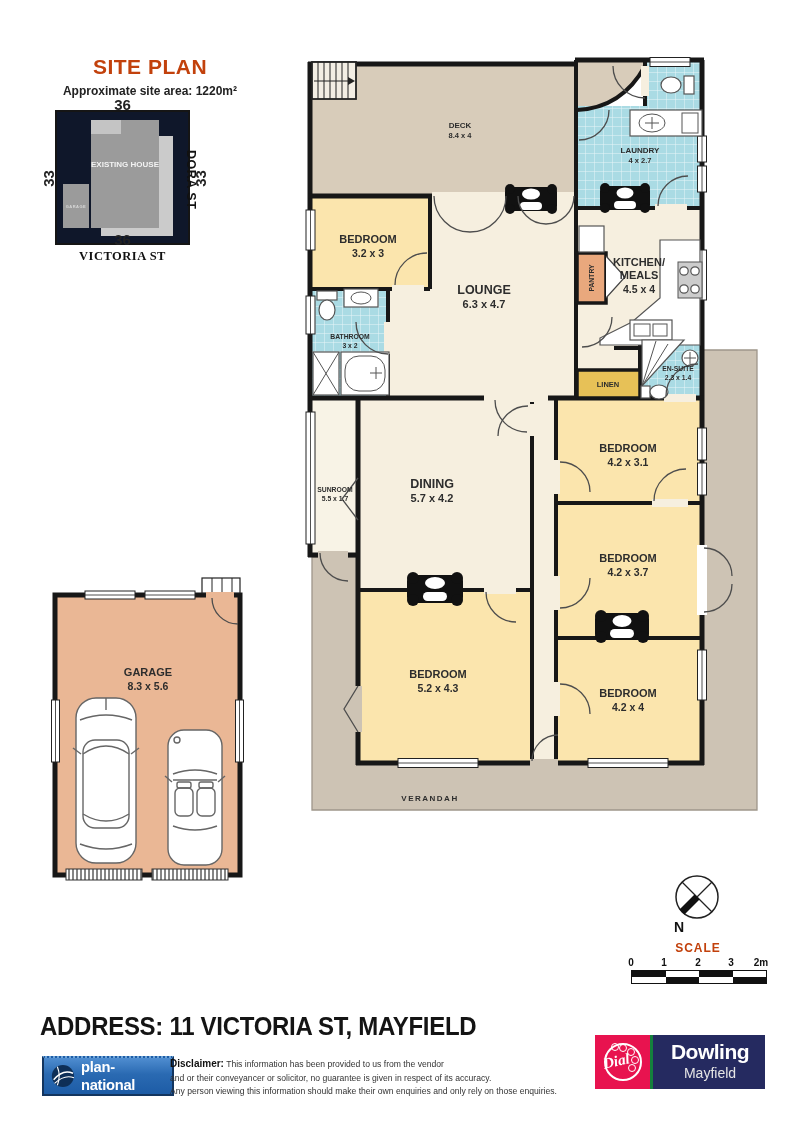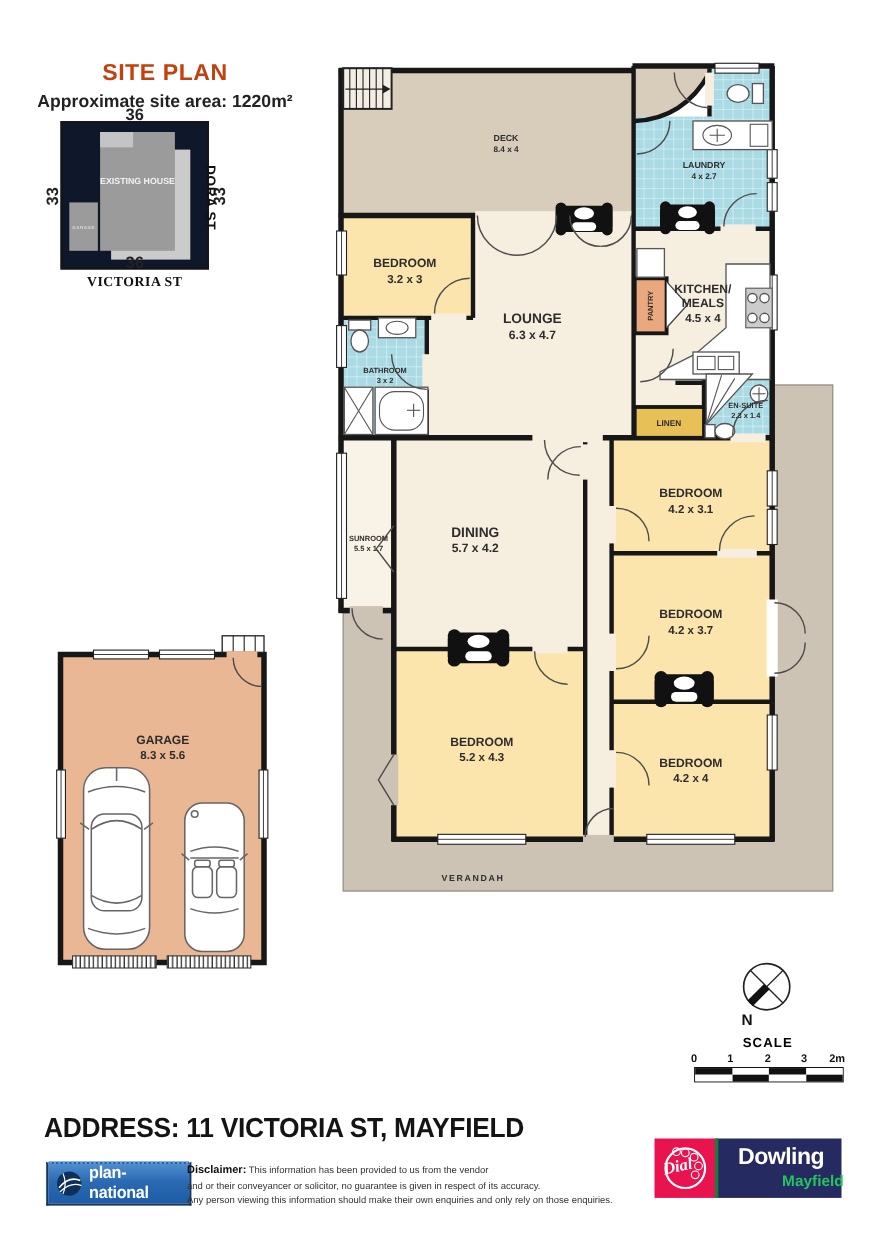--- a/index.html
+++ b/index.html
@@ -2,42 +2,42 @@
 <html><head>
 <meta charset="utf-8">
 <style>
   html,body{margin:0;padding:0;background:#fff;}
   .canvas{position:relative;width:800px;height:1132px;background:#fff;overflow:hidden;
           font-family:"Liberation Sans",sans-serif;}
   .abs{position:absolute;}
 
   
   .sp-title{left:40px;top:55px;width:220px;text-align:center;font-size:21px;font-weight:bold;color:#c2410c;letter-spacing:.5px;}
-  .sp-sub{left:30px;top:84px;width:240px;text-align:center;font-size:16px;font-weight:bold;color:#222;}
+  .sp-sub{left:30px;top:84px;width:240px;text-align:center;font-size:12px;font-weight:bold;color:#222;}
   .sp-plot{left:55px;top:110px;width:135px;height:135px;background:#0f172a;border:2.5px solid #151515;box-sizing:border-box;}
   .sp-back{left:44px;top:24px;width:72px;height:100px;background:#cbcbcb;}
   .sp-house{left:34px;top:8px;width:68px;height:108px;background:#9b9b9b;}
   .sp-step{left:34px;top:8px;width:30px;height:14px;background:#c4c4c4;}
   .sp-house-label{left:34px;top:48px;width:68px;text-align:center;font-size:8px;font-weight:bold;color:#f2f2f2;line-height:1.2;}
   .sp-garage{left:6px;top:72px;width:26px;height:44px;background:#9b9b9b;display:flex;align-items:center;justify-content:center;}
   .sp-garage span{font-size:4px;font-weight:bold;color:#d8d8d8;letter-spacing:.5px;}
   .dim{font-size:15px;font-weight:bold;color:#222;}
   .street{font-size:12.5px;font-weight:bold;color:#111;letter-spacing:.5px;}
 
   
   .t{font-family:"Liberation Sans",sans-serif;font-weight:bold;fill:#2d2d2d;text-anchor:middle;}
   .s13{font-size:12.5px}.s11{font-size:11px}.s10{font-size:10.5px}
   .s8{font-size:8px}.s75{font-size:7.5px}.s7{font-size:6.8px}
   .door{fill:none;stroke:#4d4d4d;stroke-width:1.3;}
   .fx{fill:#fff;stroke:#555;stroke-width:1.2;}
   .fxl{fill:none;stroke:#555;stroke-width:1;}
 
   
   .scale-wrap{left:628px;top:941px;width:140px;}
-  .scale-title{text-align:center;font-size:12px;font-weight:bold;color:#000000;letter-spacing:1px;}
+  .scale-title{text-align:center;font-size:12px;font-weight:bold;color:#c2410c;letter-spacing:1px;}
   .ticks{position:relative;height:13px;margin-top:2px;}
   .ticks span{position:absolute;transform:translateX(-50%);font-size:10px;font-weight:bold;color:#111;}
   .bar{margin-left:3px;width:134px;border:1.5px solid #111;}
   .brow{display:flex;height:6px;}
   .brow div{width:33.5px;height:6px;}
   .bk{background:#111}.wt{background:#fff}
 
   
   .address{left:40px;top:1012px;font-size:25px;font-weight:bold;color:#141414;letter-spacing:-.3px;transform:scaleX(.96);transform-origin:left;}
   .pn-logo{left:42px;top:1056px;width:132px;height:40px;background:linear-gradient(#4f8dd0 0%,#2a6ab2 45%,#1d5ca6 100%);
@@ -46,21 +46,21 @@
   .pn-text{color:#fff;font-weight:bold;font-size:15.5px;letter-spacing:-.3px;transform:scaleX(.95);transform-origin:left;}
   .disc{left:170px;top:1056px;width:392px;font-size:8.6px;color:#333;line-height:1.55;}
   .disc b{font-size:10px;color:#111;}
   .dm-logo{left:595px;top:1035px;width:170px;height:54px;display:flex;}
   .dm-pink{width:56px;height:54px;background:#e8134f;position:relative;}
   .dm-navy{width:114px;height:54px;background:#252a60;position:relative;border-left:3px solid #15803d;}
   .dial-circle{position:absolute;left:9px;top:8px;width:38px;height:38px;border:2px solid #fff;border-radius:50%;box-sizing:border-box;}
   .dial-dot{position:absolute;width:6px;height:6px;border:1.5px solid #fff;border-radius:50%;}
   .dial-text{position:absolute;left:8px;top:18px;color:#fff;font-family:"Liberation Serif",serif;font-style:italic;font-weight:bold;font-size:15px;transform:rotate(-12deg);}
   .dm-name{position:absolute;left:0;top:5px;width:114px;text-align:center;color:#fff;font-weight:bold;font-size:21px;letter-spacing:-.5px;}
-  .dm-sub{position:absolute;left:0;top:30px;width:114px;text-align:right;color:#22c55e;font-weight:bold;font-size:14px;}
+  .dm-sub{position:absolute;left:0;top:30px;width:114px;text-align:center;color:#e5e5e5;font-weight:normal;font-size:14px;}
 </style>
 </head>
 <body>
 
 <div class="canvas">
 
   <div class="abs sp-title">SITE PLAN</div>
   <div class="abs sp-sub">Approximate site area: 1220m²</div>
   <div class="abs dim" style="left:55px;top:96px;width:135px;text-align:center;">36</div>
   <div class="abs sp-plot">

